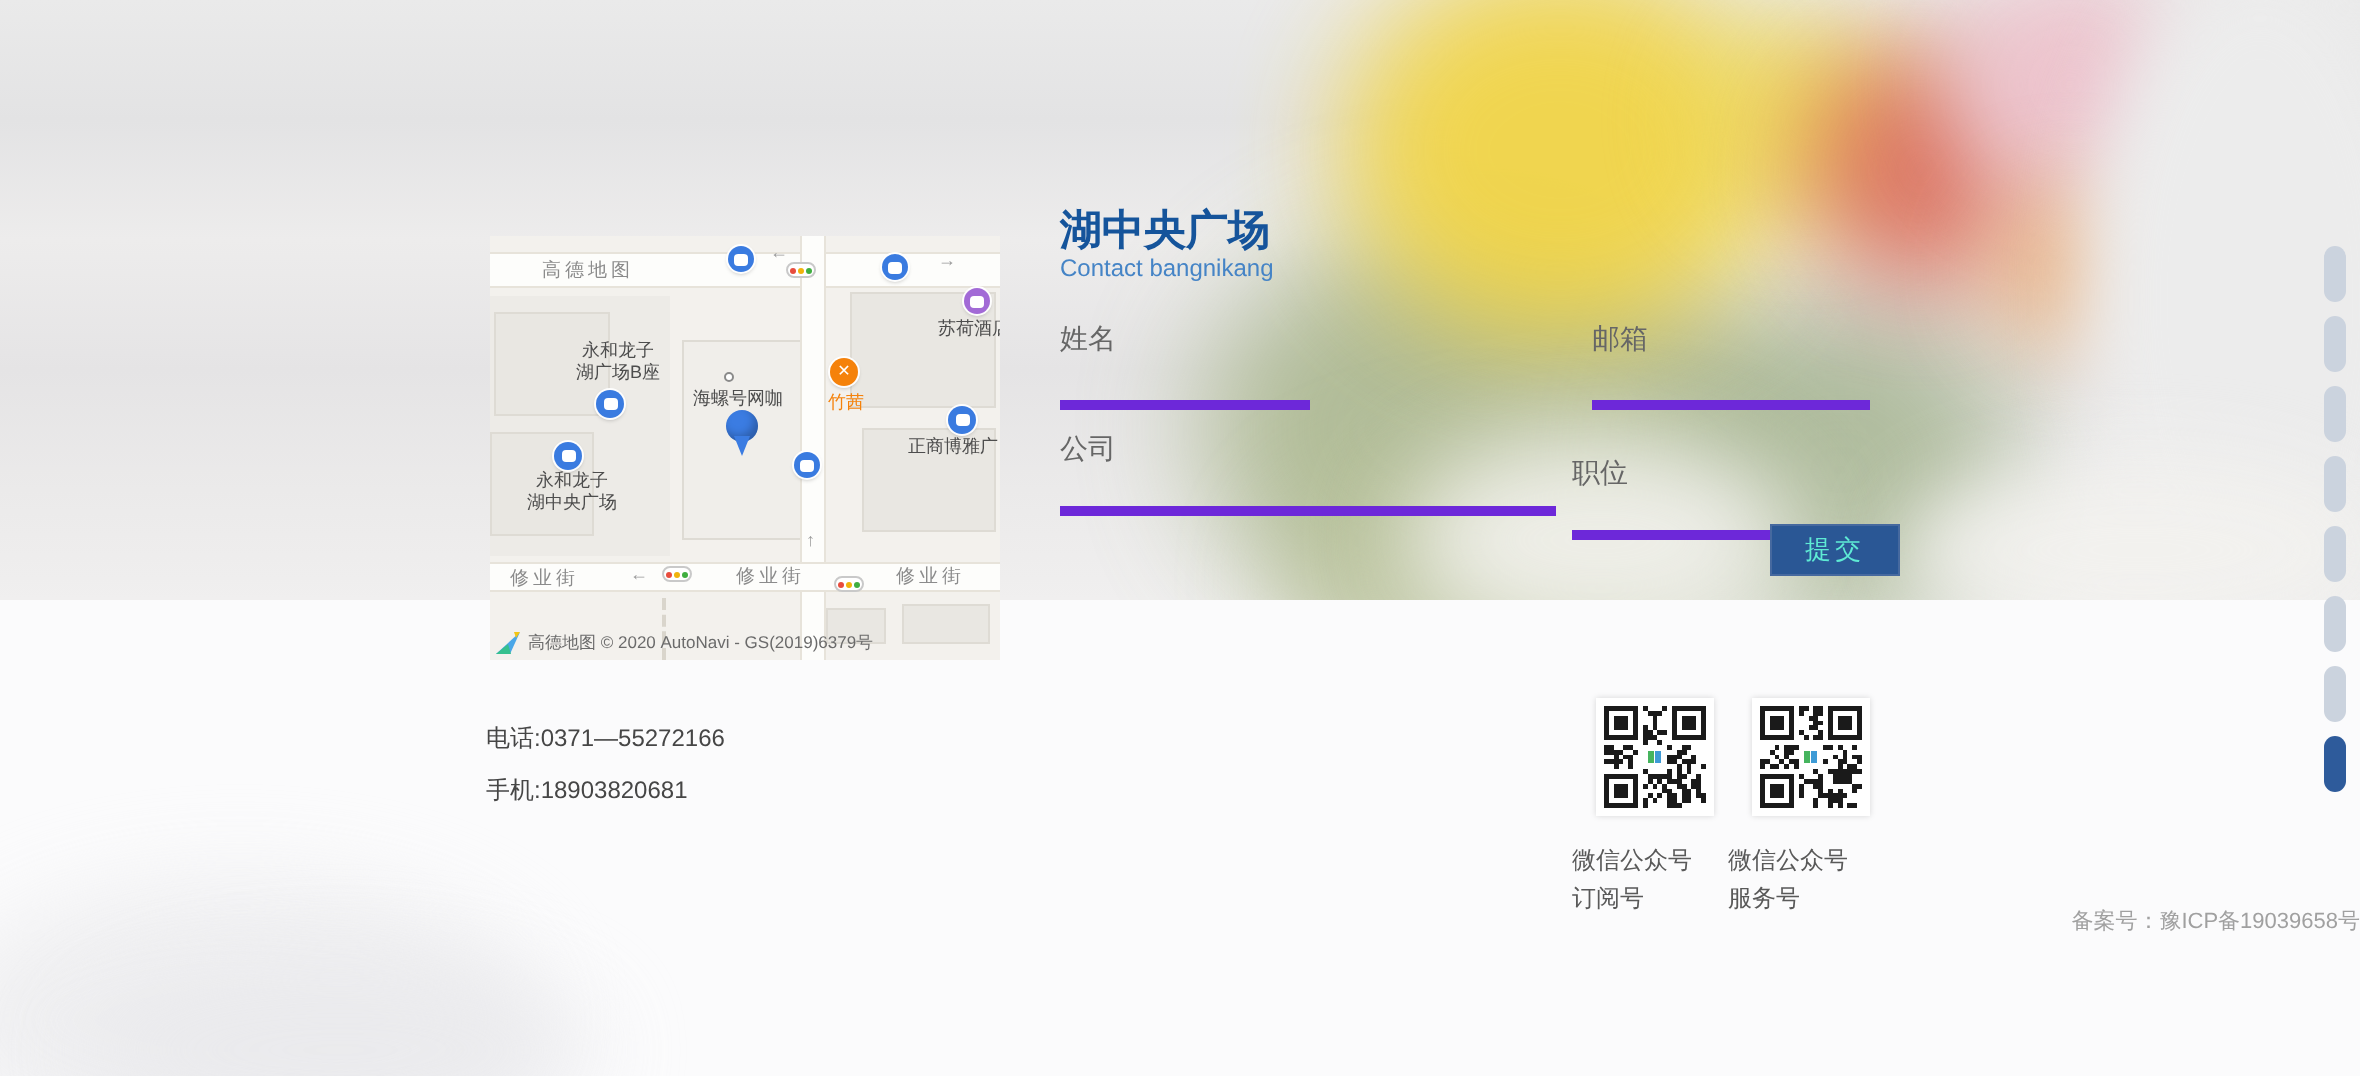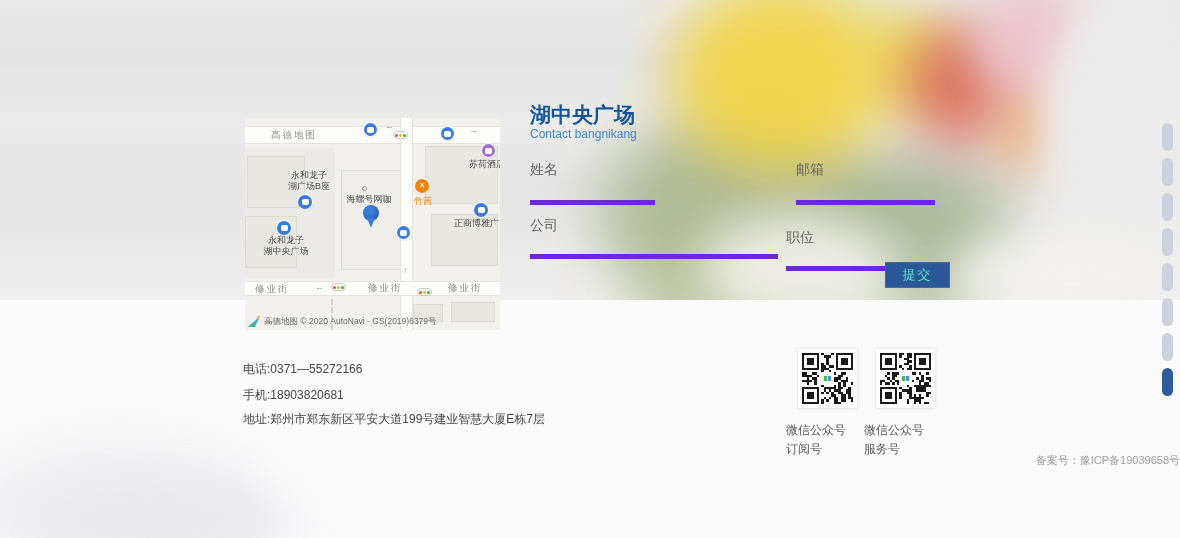--- a/index.html
+++ b/index.html
@@ -199,21 +199,20 @@
     <input placeholder="职位" style="">
   </div>
   <button class="submit">提交</button>
 
   <section class="lower">
     <div class="blob" style="left:-30px;top:140px;width:300px;height:140px;background:#ececee;opacity:.8;filter:blur(22px);"></div>
     <div class="blob" style="left:40px;top:180px;width:260px;height:90px;background:#e9e9ec;opacity:.7;filter:blur(22px);"></div>
 
     <div class="info-line" style="top:61px;">电话:0371—55272166</div>
     <div class="info-line" style="top:87px;">手机:18903820681</div>
-    <div class="info-line" style="top:111px;">地址:郑州市郑东新区平安大道199号建业智慧大厦E栋7层</div>
 
     <div class="qr-card" style="left:798px;top:49px;">
       <svg class="qr" shape-rendering="crispEdges" viewBox="0 0 21 21">
           <rect x="0" y="0" width="21" height="21" fill="#fff"></rect>
           <rect x="8" y="0" width="1" height="1" fill="#1a1a1a"></rect>
           <rect x="12" y="0" width="1" height="1" fill="#1a1a1a"></rect>
           <rect x="9" y="1" width="1" height="1" fill="#1a1a1a"></rect>
           <rect x="10" y="1" width="1" height="1" fill="#1a1a1a"></rect>
           <rect x="11" y="1" width="1" height="1" fill="#1a1a1a"></rect>
           <rect x="10" y="2" width="1" height="1" fill="#1a1a1a"></rect>

